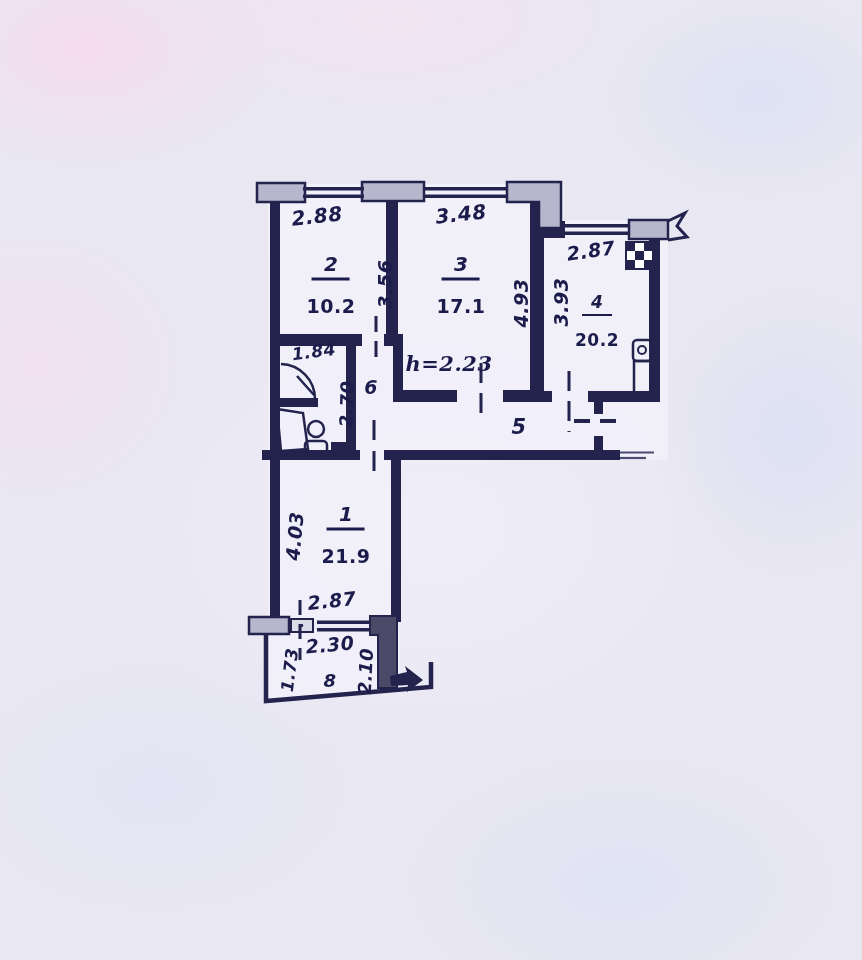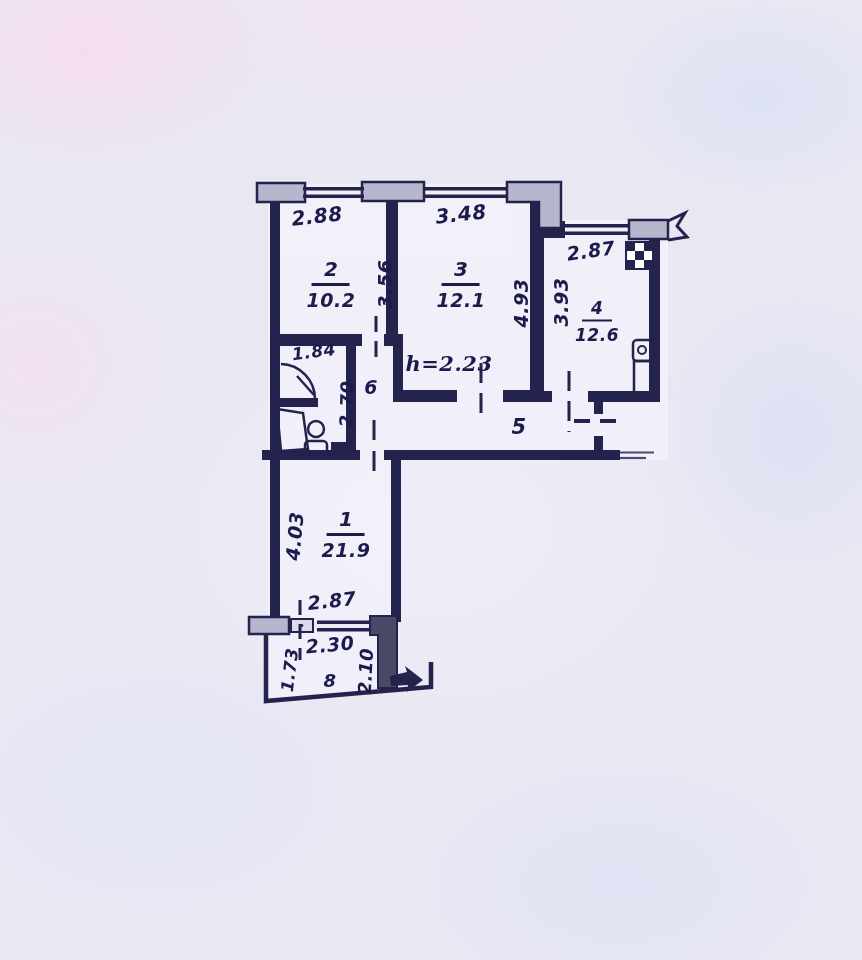--- a/index.html
+++ b/index.html
@@ -24,21 +24,21 @@
     white-space:nowrap;line-height:1;letter-spacing:.5px;
   }
   .room-tag{
     position:absolute;transform:translate(-50%,-50%);
     text-align:center;color:#1c1c4c;font-weight:bold;
   }
   .room-tag .num{
     display:inline-block;border-bottom:3px solid #1c1c4c;
     padding:0 12px 2px 12px;font-size:20px;font-style:italic;
   }
-  .room-tag .area{font-size:19px;padding-top:3px;font-style:italic;letter-spacing:.5px;}
+  .room-tag .area{font-size:19px;padding-top:14px;letter-spacing:.5px;}
   .room-tag.small .num{font-size:17px;padding:0 9px 2px 9px;border-bottom-width:2.5px;}
   .room-tag.small .area{font-size:17px;}
 </style>
 </head>
 <body>
 
 <div class="canvas">
 
   <svg class="plan" width="862" height="960" viewBox="0 0 862 960">
 
@@ -146,30 +146,30 @@
 
   <div class="lbl" style="left:385px;top:284px;font-size:19px;transform:translate(-50%,-50%) rotate(-90deg);">3.56</div>
 
   <div class="room-tag" style="left:331px;top:284px;">
     <div class="num">2</div>
     <div class="area">10.2</div>
   </div>
 
   <div class="room-tag" style="left:461px;top:284px;">
     <div class="num">3</div>
-    <div class="area">12.1</div>
+    <div class="area">17.1</div>
   </div>
 
   <div class="lbl" style="left:521px;top:303px;font-size:19px;transform:translate(-50%,-50%) rotate(-90deg);">4.93</div>
 
   <div class="lbl" style="left:561px;top:302px;font-size:19px;transform:translate(-50%,-50%) rotate(-90deg);">3.93</div>
 
   <div class="room-tag small" style="left:597px;top:321px;">
     <div class="num">4</div>
-    <div class="area">12.6</div>
+    <div class="area">20.2</div>
   </div>
 
   <div class="lbl" style="left:449px;top:363px;font-size:21px;font-family:'DejaVu Serif',serif;">h=2.23</div>
 
   <div class="lbl" style="left:314px;top:352px;font-size:17px;transform:translate(-50%,-50%) rotate(-7deg);">1.84</div>
 
   <div class="lbl" style="left:347px;top:404px;font-size:18px;transform:translate(-50%,-50%) rotate(-88deg);">2.70</div>
 
   <div class="lbl" style="left:371px;top:387px;font-size:19px;">6</div>
 

